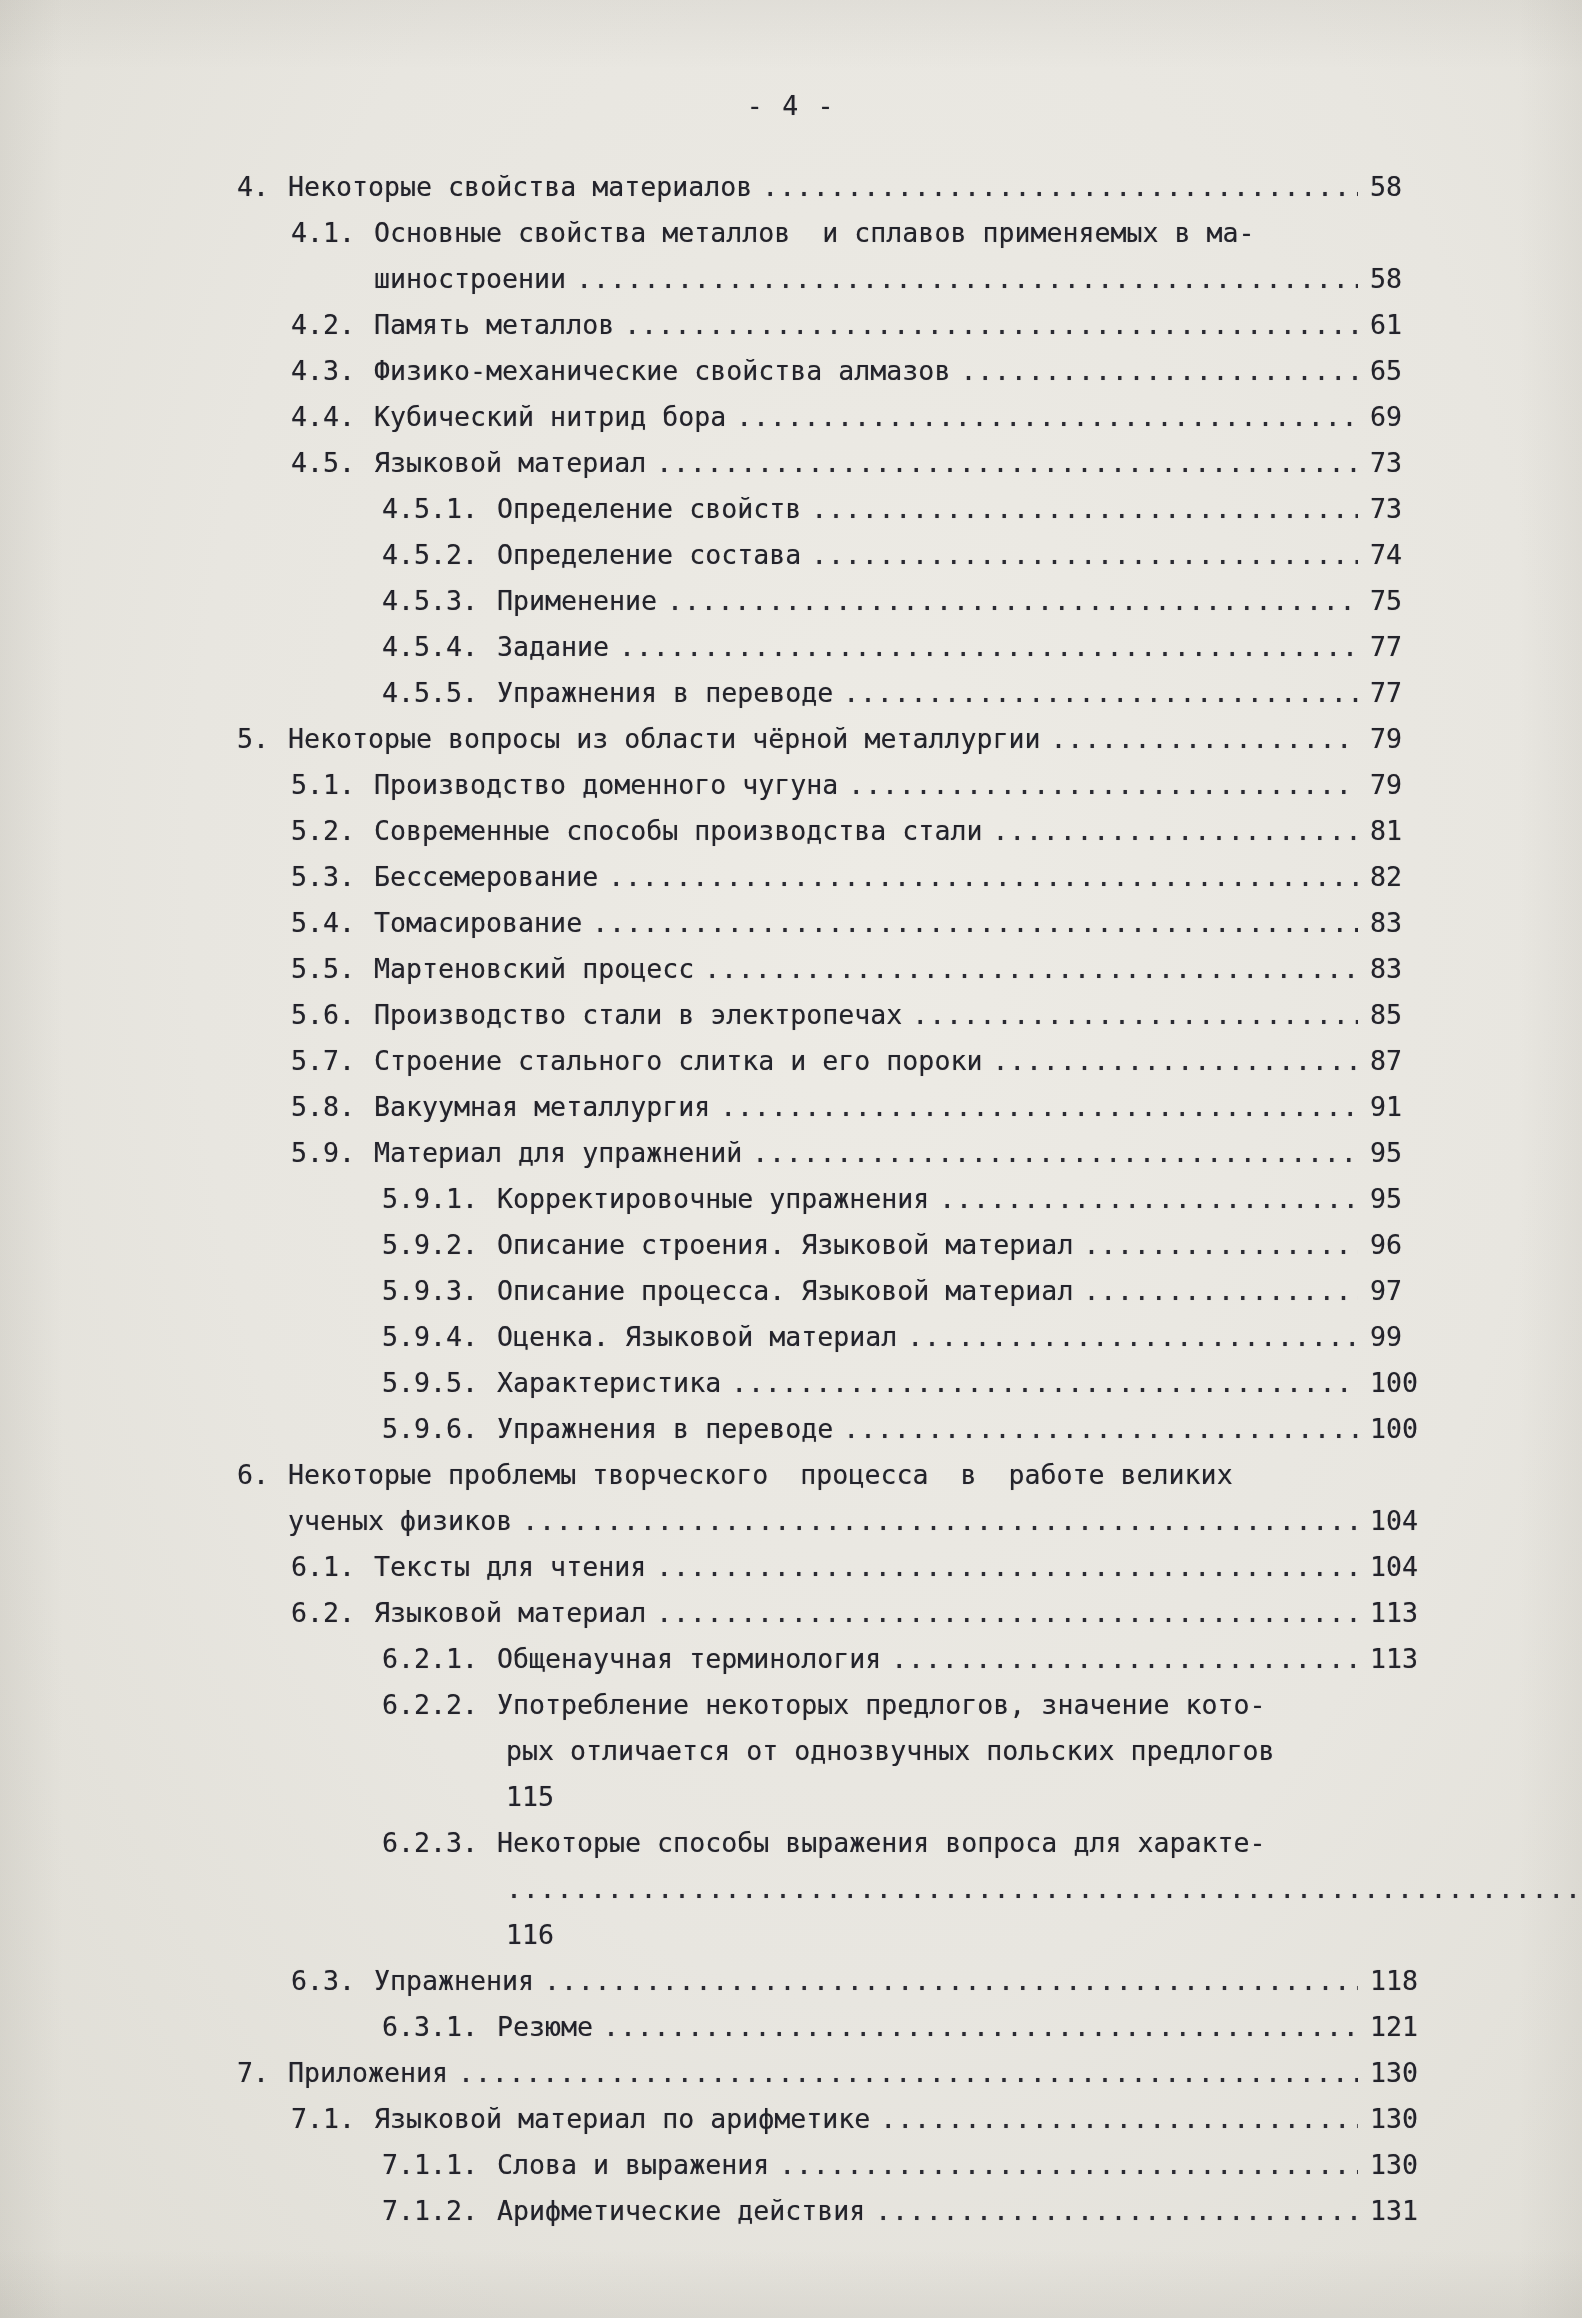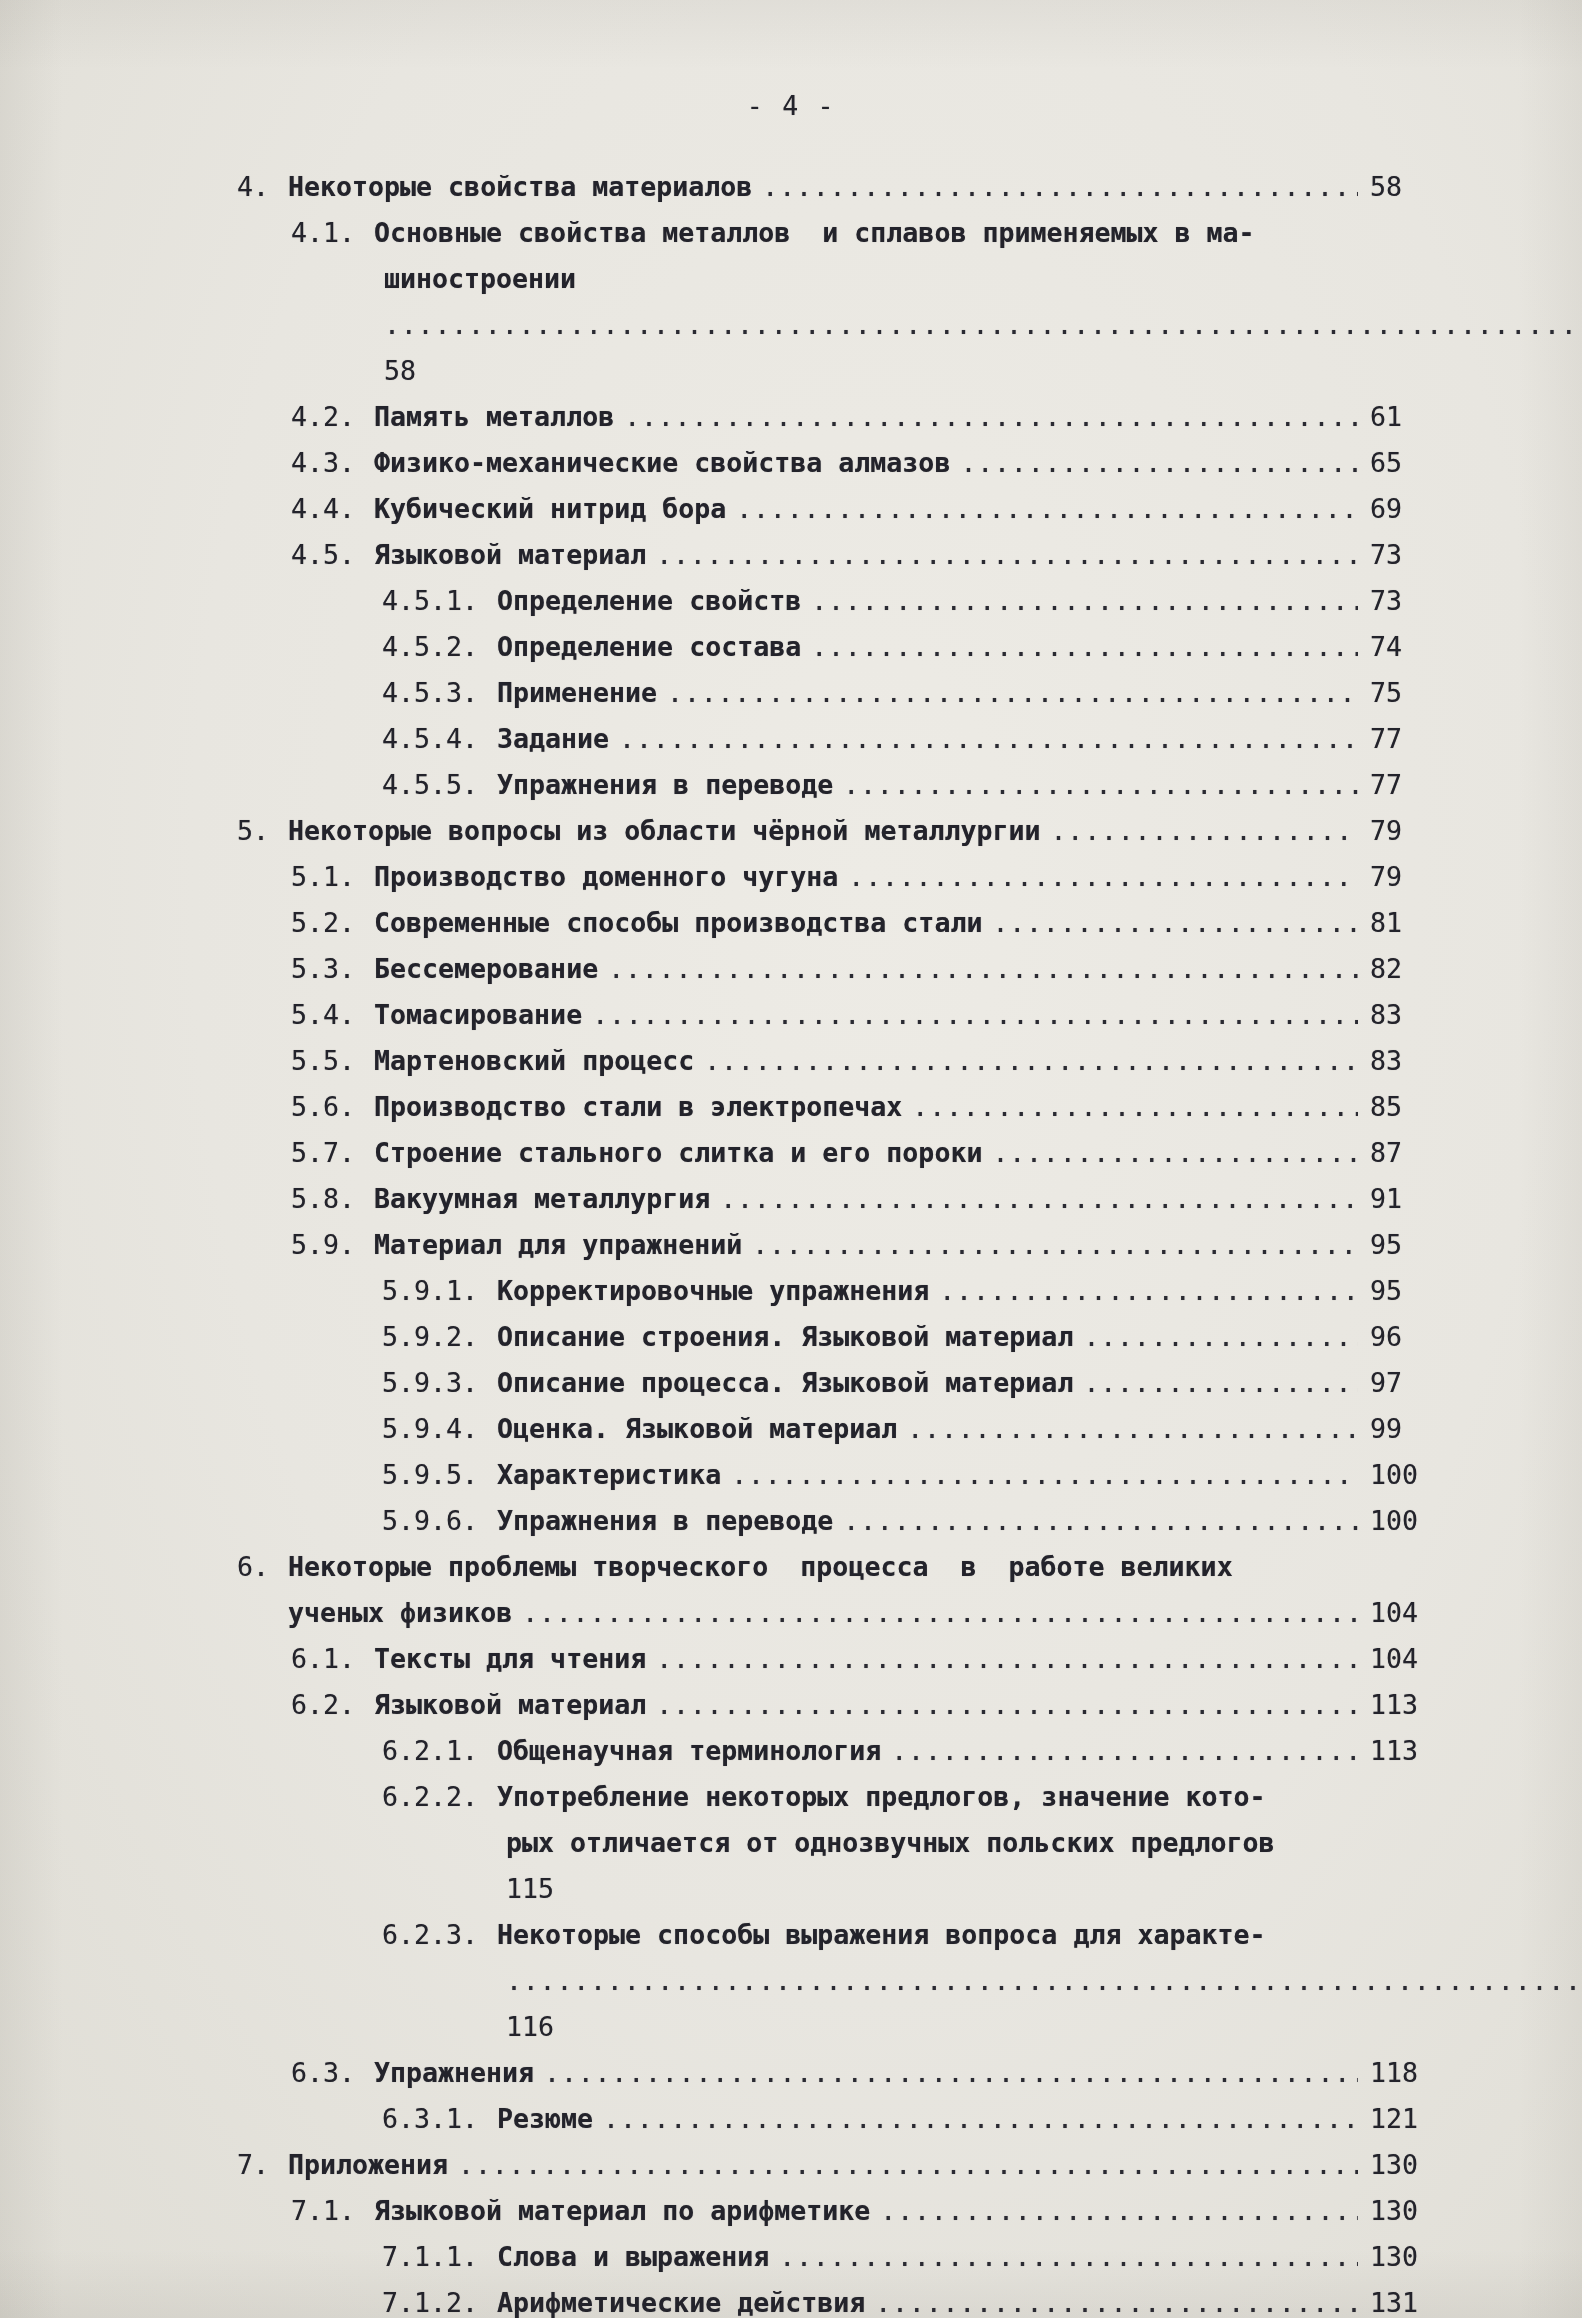--- a/index.html
+++ b/index.html
@@ -40,26 +40,25 @@
   }
   
   .lvl1 { padding-left: 237px; }
   .lvl1 .toc-num { flex: none; width: 51px; }
   .lvl2 { padding-left: 291px; }
   .lvl2 .toc-num { flex: none; width: 83px; }
   .lvl3 { padding-left: 382px; }
   .lvl3 .toc-num { flex: none; width: 115px; }
   
   .lvl1.cont { padding-left: 288px; }
-  .lvl2.cont { padding-left: 374px; flex-direction: column; }
+  .lvl2.cont { padding-left: 374px; }
   .lvl3.cont { padding-left: 496px; flex-direction: column; }
   .toc-text {
     flex: none;
     white-space: pre;
-    font-weight: bold;
   }
   .toc-leader {
     flex: 1 1 auto;
     overflow: hidden;
     white-space: nowrap;
     letter-spacing: 0.8px;
     margin-left: 10px;
     margin-right: 11.6px;
     color: #2a2a32;
   }

